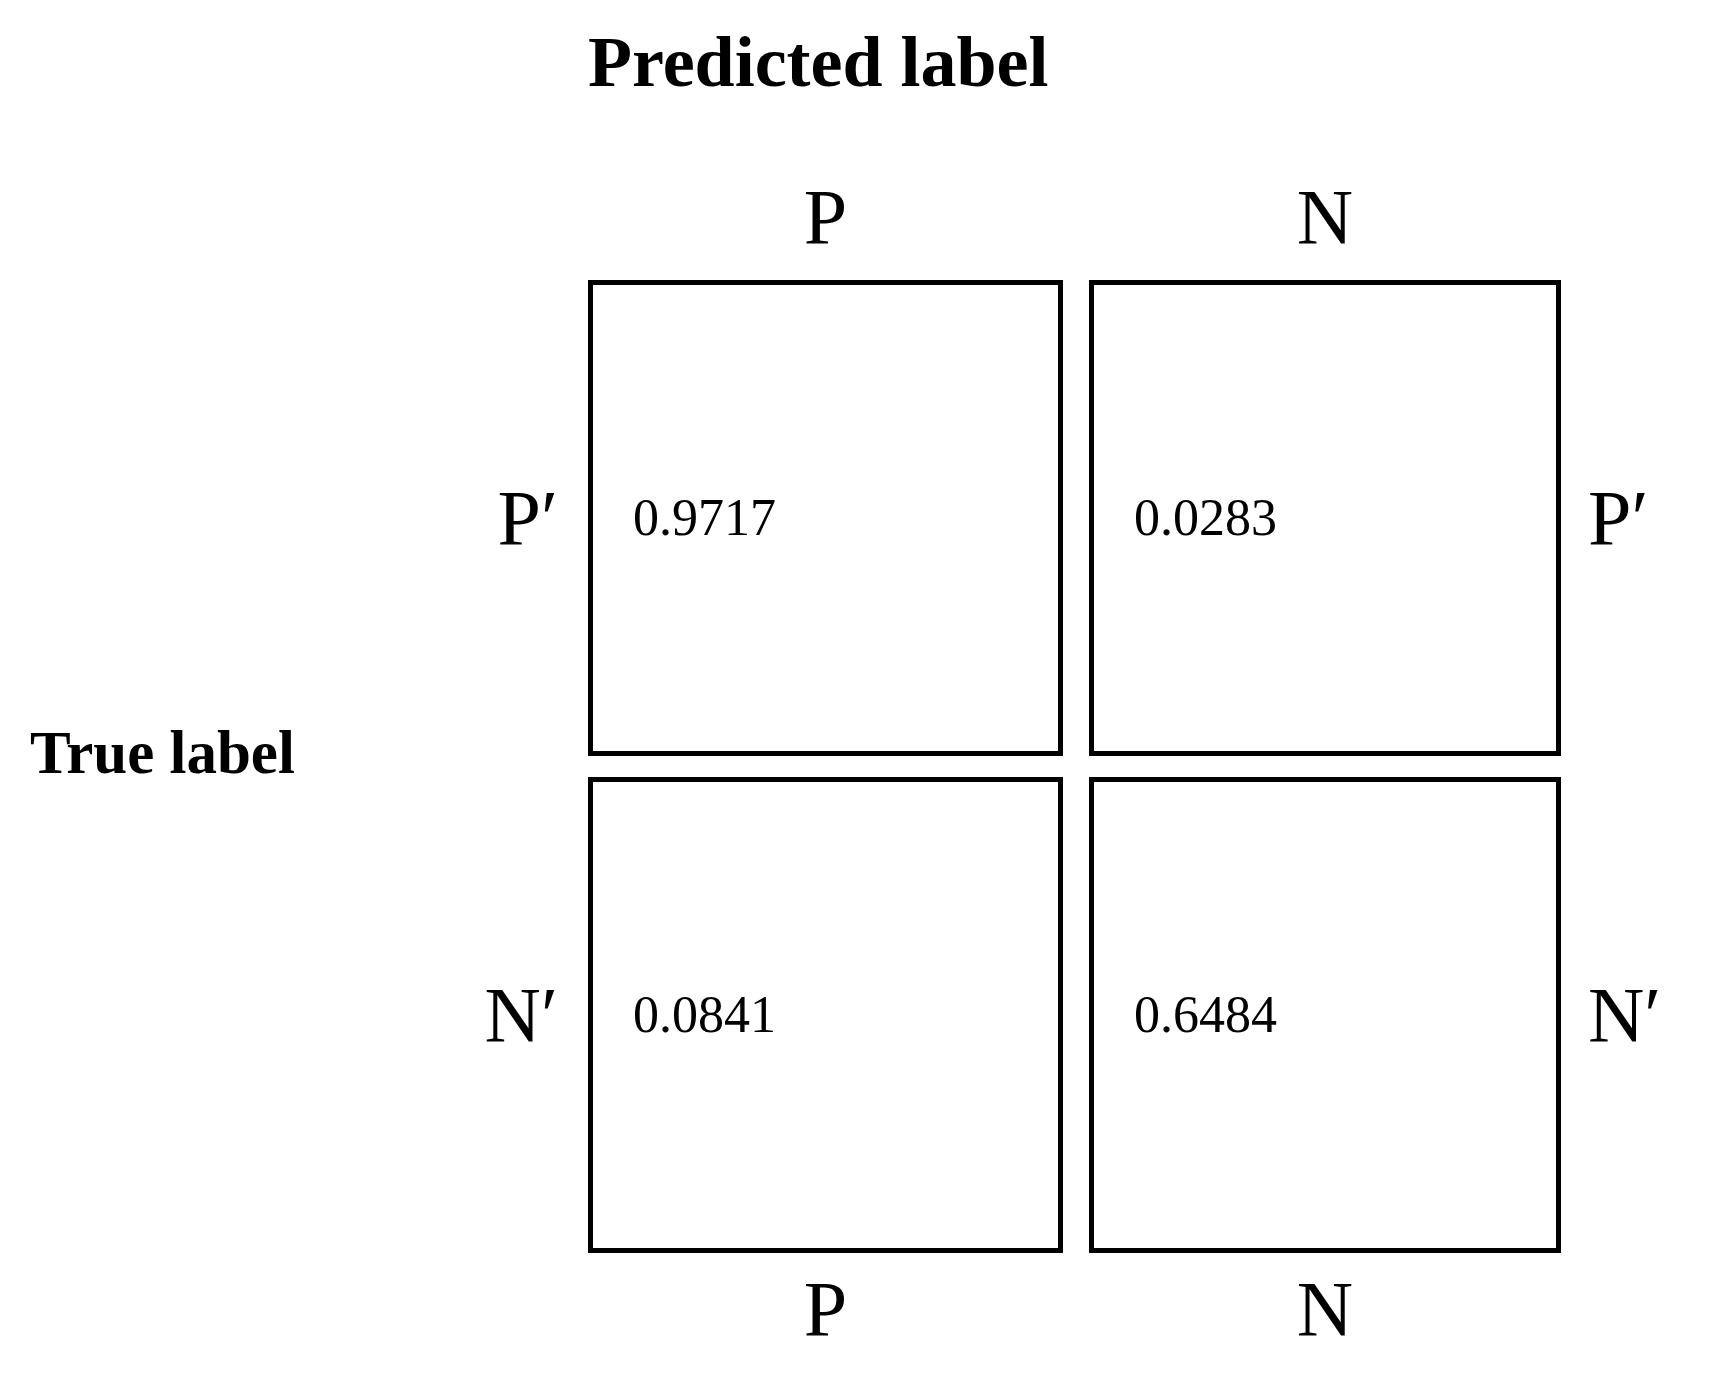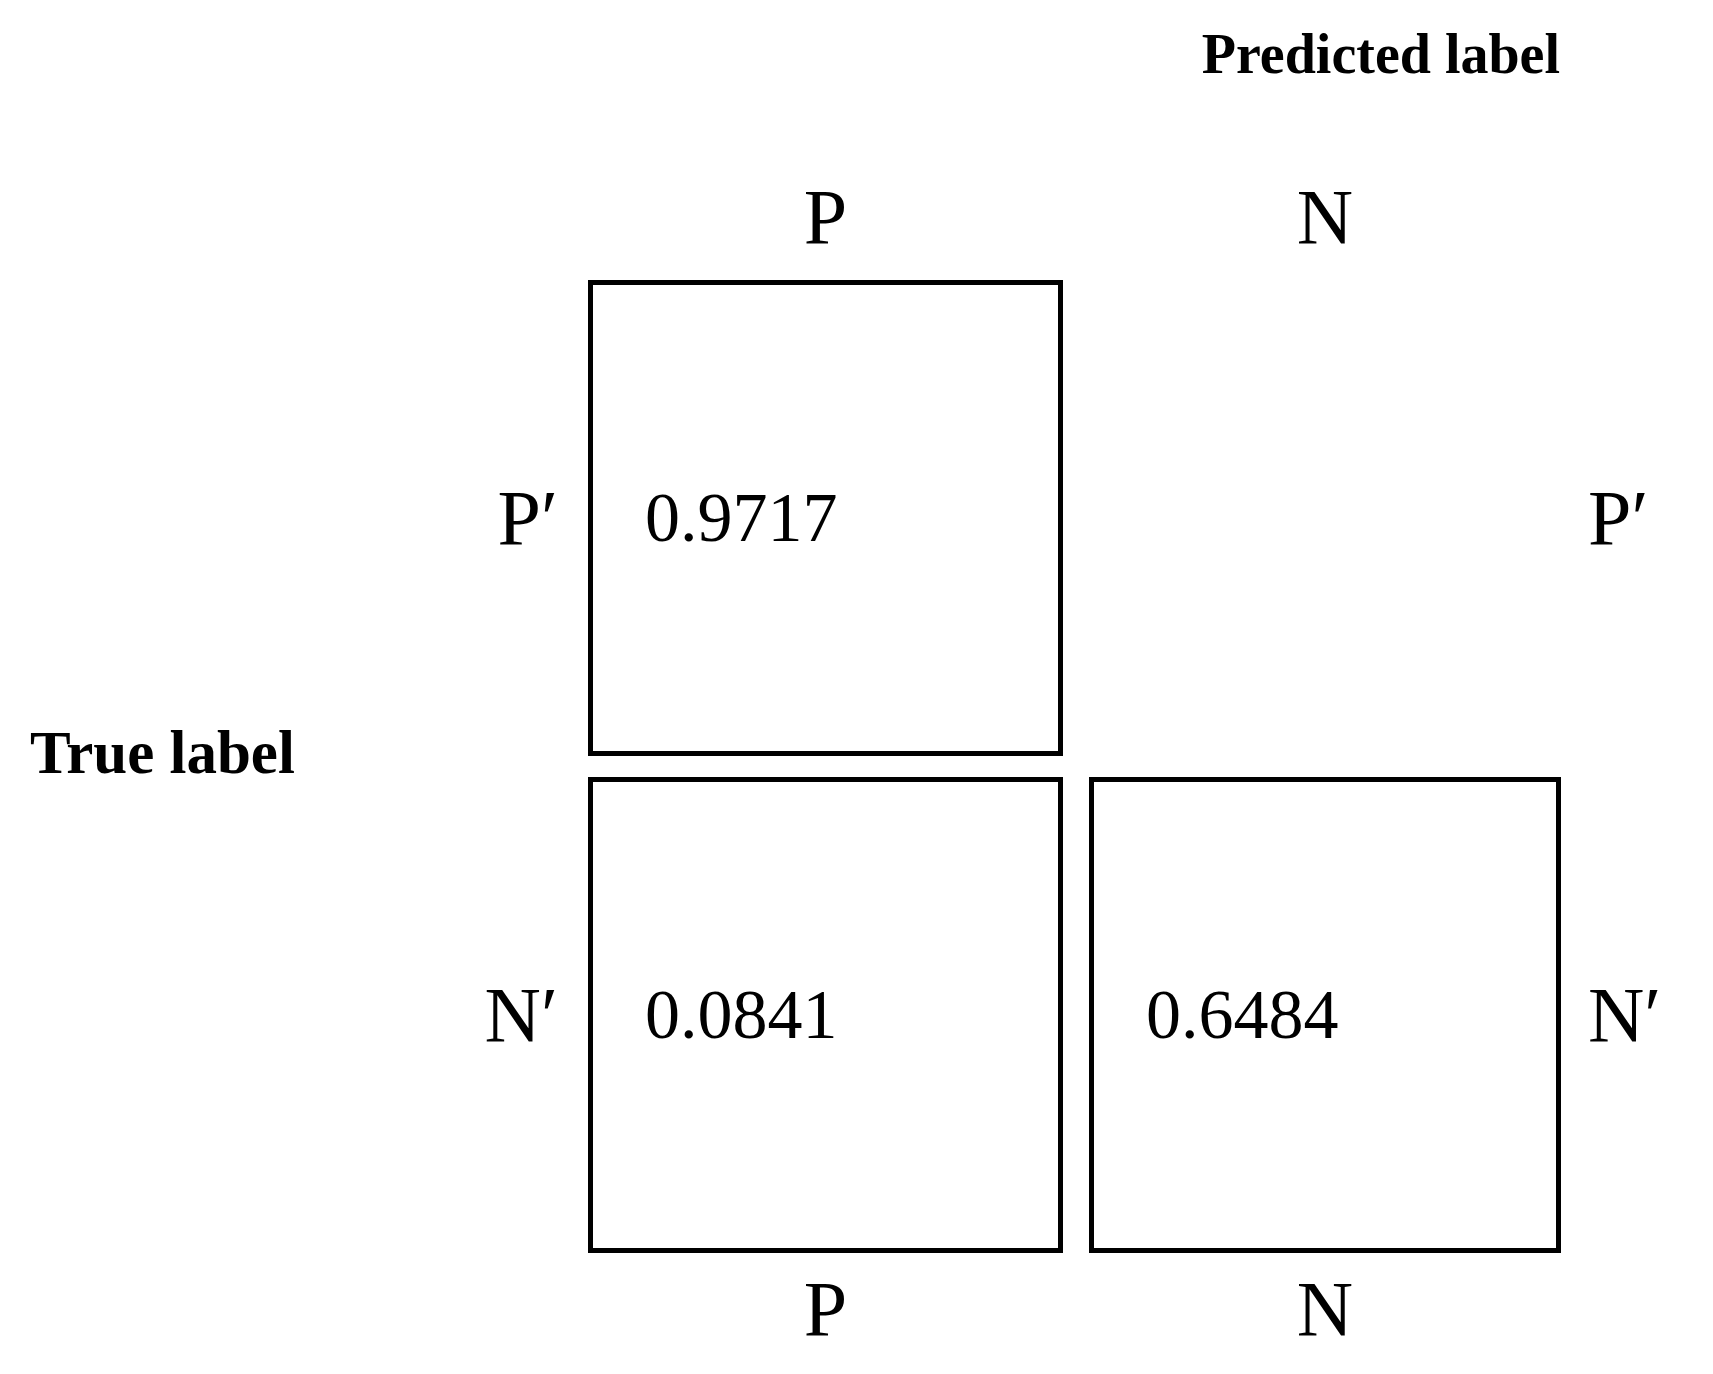--- a/index.html
+++ b/index.html
@@ -15,22 +15,22 @@
     font-family: "Liberation Serif", "DejaVu Serif", serif;
     color: #000000;
     overflow: hidden;
   }
   .abs { position: absolute; }
 
   .fig-title {
     left: 588px;
     top: 26px;
     width: 972px;
-    text-align: right;
-    font-size: 56px;
+    text-align: left;
+    font-size: 72px;
     font-weight: bold;
     line-height: 1.0;
     white-space: nowrap;
   }
 
   .col-label {
     top: 172px;
     height: 90px;
     text-align: center;
     font-size: 78px;
@@ -40,22 +40,22 @@
   .col-label.bottom { top: 1264px; }
   .col-1 { left: 588px;  width: 475px; }
   .col-2 { left: 1089px; width: 472px; }
 
   .cell {
     box-sizing: border-box;
     border: 5px solid #000000;
     background: #ffffff;
     display: flex;
     align-items: center;
-    padding-left: 52px;
-    font-size: 70px;
+    padding-left: 40px;
+    font-size: 52px;
     line-height: 1;
   }
   .row-1 { top: 280px; height: 476px; }
   .row-2 { top: 777px; height: 476px; }
   .cell.col-1 { left: 588px;  width: 475px; }
   .cell.col-2 { left: 1089px; width: 472px; }
 
   .row-label {
     display: flex;
     align-items: center;
@@ -92,20 +92,23 @@
 
   <div class="abs col-label top col-1">P</div>
   <div class="abs col-label top col-2">N</div>
 
   <div class="abs row-label left row-1">P′</div>
   <div class="abs row-label left row-2">N′</div>
 
   <div class="abs cell row-1 col-1">
     <span>0.9717</span>
   </div>
+  <div class="abs cell row-1 col-2">
+    <span>0.0283</span>
+  </div>
   <div class="abs cell row-2 col-1">
     <span>0.0841</span>
   </div>
   <div class="abs cell row-2 col-2">
     <span>0.6484</span>
   </div>
 
   <div class="abs row-label right row-1">P′</div>
   <div class="abs row-label right row-2">N′</div>
 

